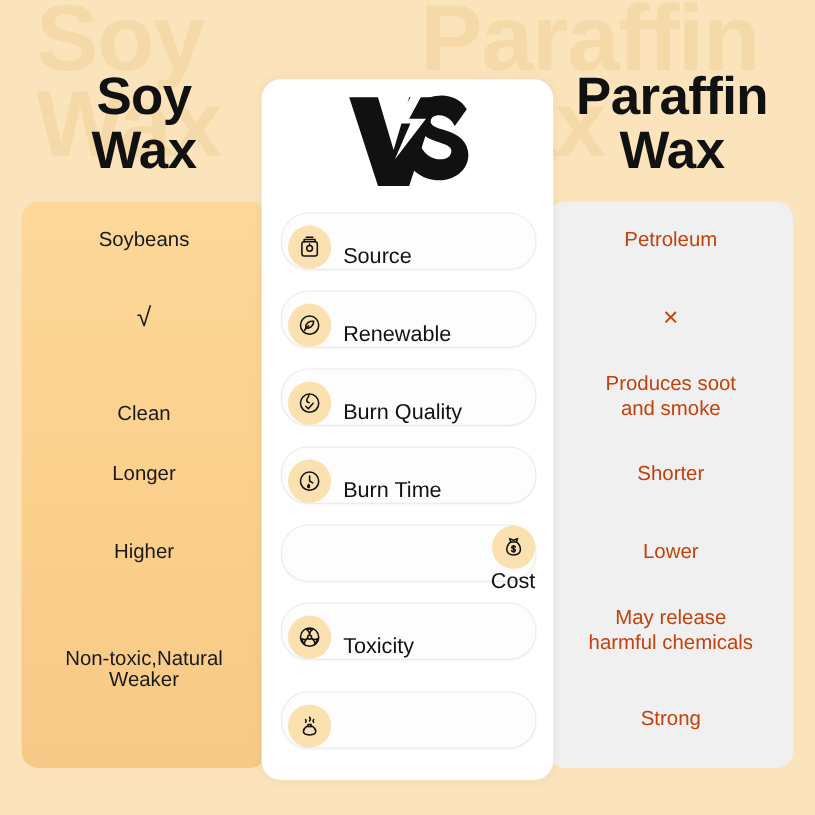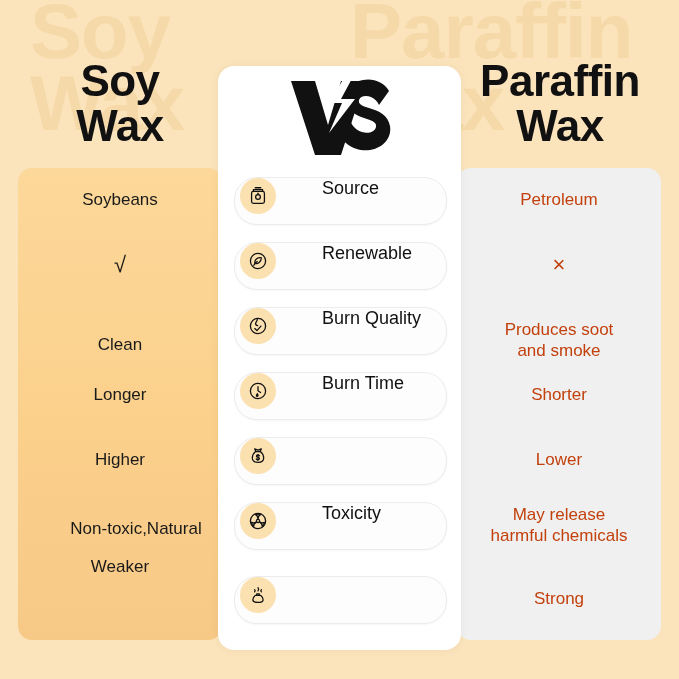--- a/index.html
+++ b/index.html
@@ -97,23 +97,22 @@
   
   .feature-row {
     position: absolute;
     left: 234px;
     width: 211px;
     height: 46px;
     background: #fdfdfd;
     border: 1px solid #ececec;
     border-radius: 23px;
     display: flex;
-    align-items: flex-start;
+    align-items: flex-end;
     box-shadow: 0 1px 2px rgba(0,0,0,0.04);
-    gap: 36px;
   }
   .feature-icon {
     width: 36px;
     height: 36px;
     margin-left: 5px;
     border-radius: 50%;
     background: #fbe0b0;
     display: flex;
     align-items: center;
     justify-content: center;
@@ -206,21 +205,21 @@
             <g stroke="#111" stroke-width="1.4" fill="none" stroke-linecap="round" stroke-linejoin="round">
               <circle cx="12" cy="12" r="8.3"></circle>
               <path d="M11.2 4.6c.4 2-1.8 2.8-1.8 4.6 0 1.3 1 2.3 2.3 2.3"></path>
               <path d="M8.6 14.8l2.2 2.3 4.4-5"></path>
             </g>
           </svg>
         </span>
         <span class="feature-label">Burn Quality</span>
       </div>
       <div class="cell cell-left" style="top: 308px; height: 74px;">Clean</div>
-      <div class="cell cell-right" style="top: 303px; height: 74px;">Produces soot<br>and smoke</div>
+      <div class="cell cell-right" style="top: 293px; height: 74px;">Produces soot<br>and smoke</div>
       <div class="feature-row" style="top: 372px;">
         <span class="feature-icon">
           <svg width="22" height="22" viewBox="0 0 24 24">
             <g stroke="#111" stroke-width="1.4" fill="none" stroke-linecap="round" stroke-linejoin="round">
               <circle cx="12" cy="12" r="8.3"></circle>
               <path d="M12 7.2v4.6l2.8 1.8"></path>
               <path d="M9.6 16.8c0-1.3 1.4-1.8 1.4-3 .8.6 1.6 1.6 1.6 3 0 1-.7 1.7-1.5 1.7s-1.5-.7-1.5-1.7z" fill="#111" stroke="none"></path>
             </g>
           </svg>
         </span>
@@ -250,21 +249,21 @@
               <circle cx="12" cy="12" r="8.3"></circle>
               <circle cx="12" cy="12" r="1.8"></circle>
               <path d="M12 10.2c0-2.4 1-4.3 2.6-5.1-2-.9-3.2-.9-5.2 0C11 5.9 12 7.8 12 10.2z"></path>
               <path d="M10.5 13c-2.1 1.2-4.2 1.3-5.6.4.1 2.2.7 3.3 2.4 4.6-.1-1.8.9-3.7 3.2-5z"></path>
               <path d="M13.5 13c2.1 1.2 3.3 3.1 3.2 5 1.7-1.3 2.3-2.4 2.4-4.6-1.4.9-3.5.8-5.6-.4z"></path>
             </g>
           </svg>
         </span>
         <span class="feature-label">Toxicity</span>
       </div>
-      <div class="cell cell-left" style="top: 492px; height: 74px; padding-left: 16px;">Non-toxic,Natural</div>
+      <div class="cell cell-left" style="top: 512px; height: 74px;">Non-toxic,Natural</div>
       <div class="cell cell-right" style="top: 488px; height: 74px;">May release<br>harmful chemicals</div>
       <div class="feature-row" style="top: 576px;">
         <span class="feature-icon">
           <svg width="22" height="22" viewBox="0 0 24 24">
             <g stroke="#111" stroke-width="1.4" fill="none" stroke-linecap="round" stroke-linejoin="round">
               <path d="M9 12.5h6c1.6 1.2 2.6 3 2.6 4.6 0 1.9-2 3-5.6 3s-5.6-1.1-5.6-3c0-1.6 1-3.4 2.6-4.6z"></path>
               <path d="M10.6 12.5v-1.8h2.8v1.8"></path>
               <path d="M8.3 8.6c.7-.7.7-1.8 0-2.5"></path>
               <path d="M12 7.4c.8-1 .8-2.4 0-3.4"></path>
               <path d="M15.7 8.6c-.7-.7-.7-1.8 0-2.5"></path>

